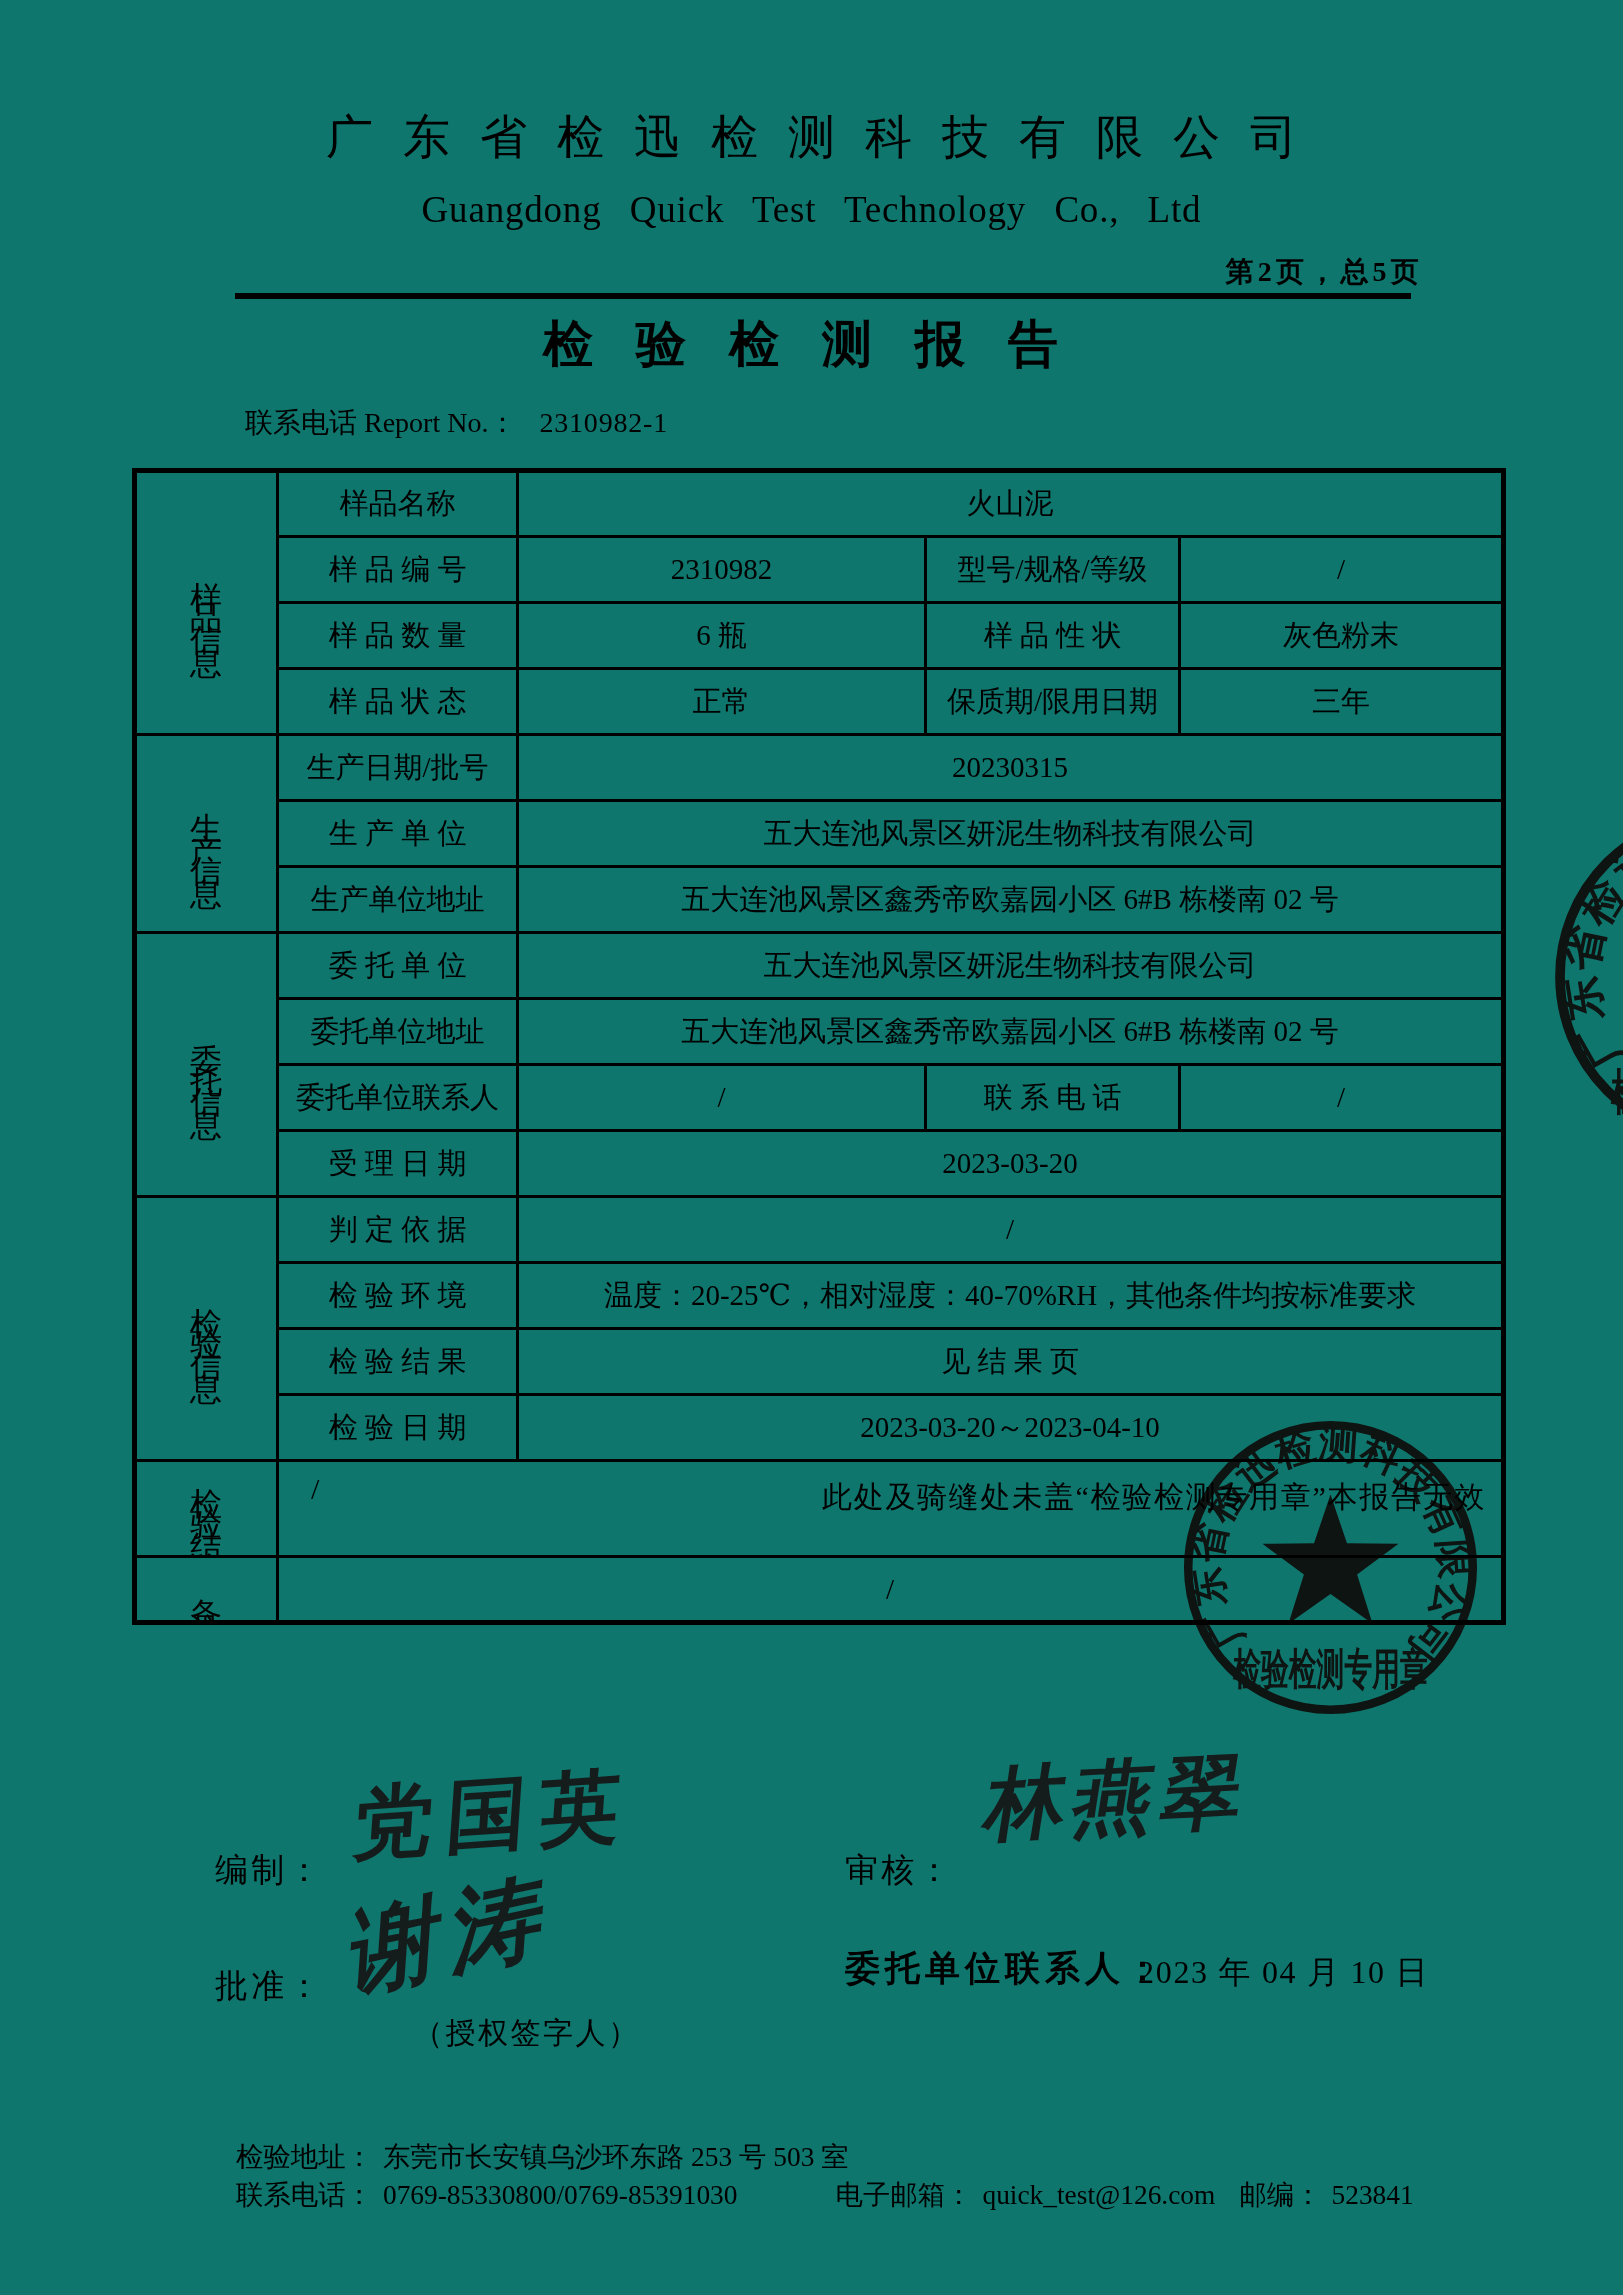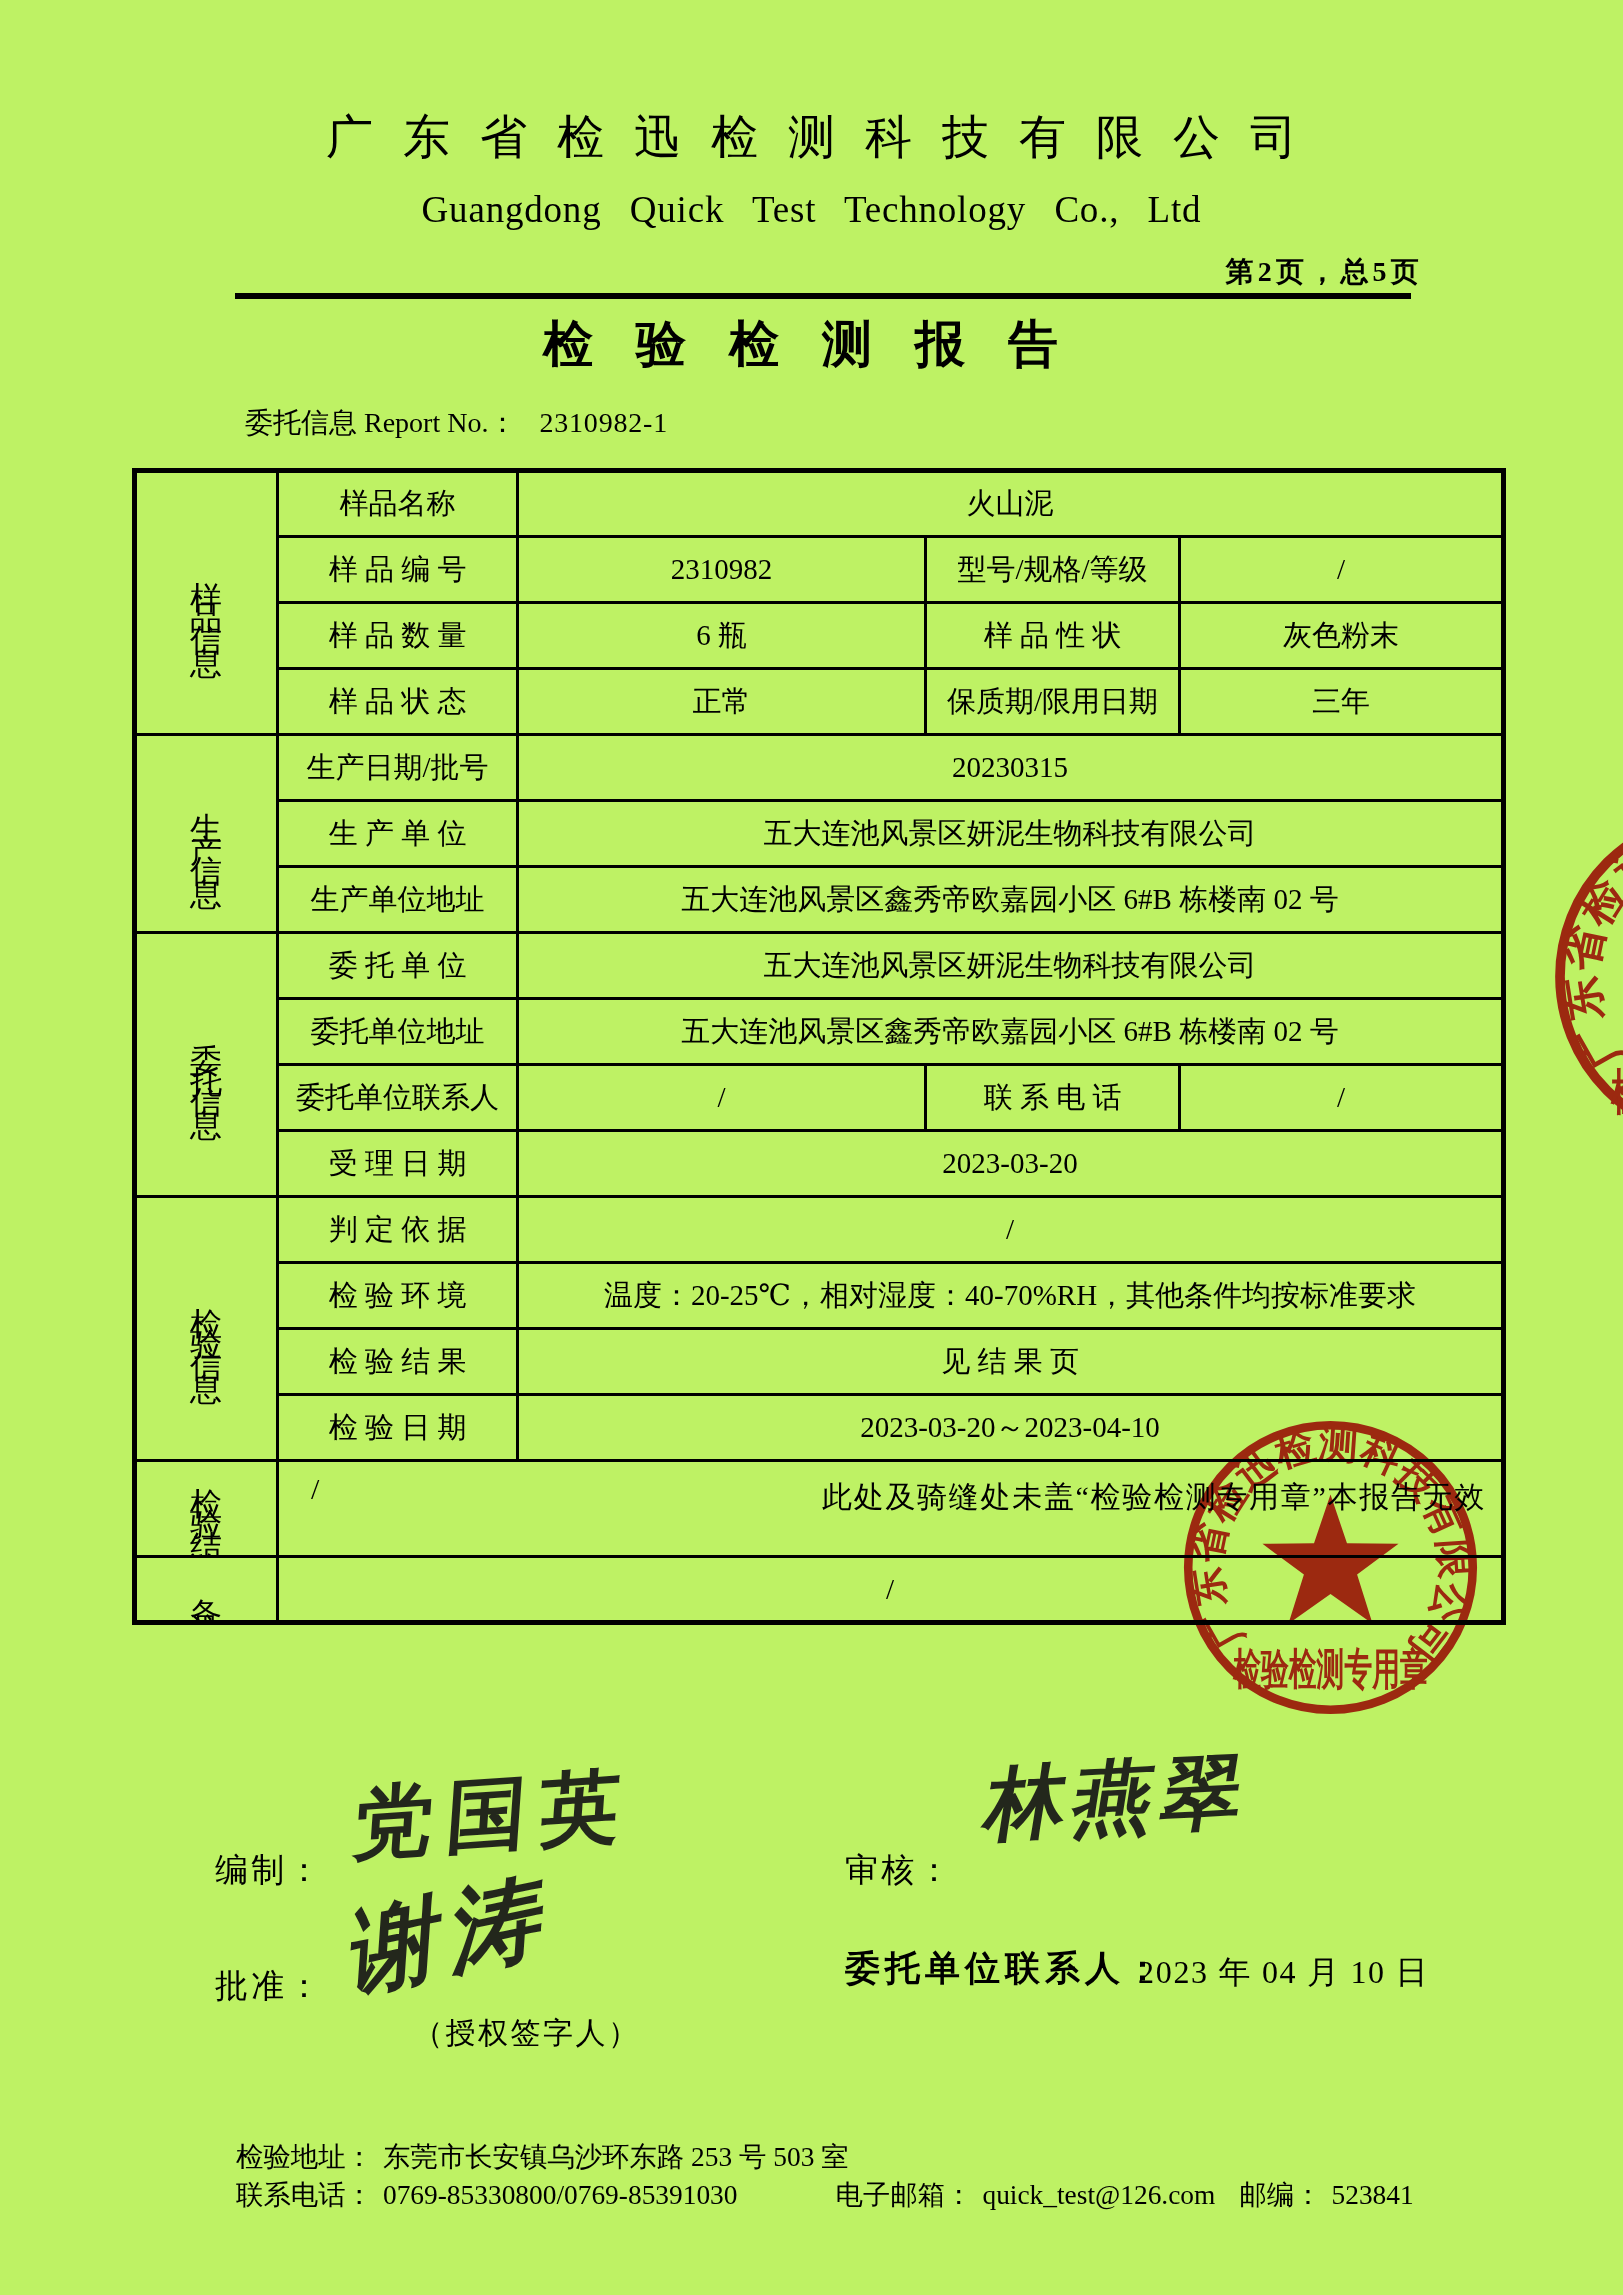--- a/index.html
+++ b/index.html
@@ -1,18 +1,18 @@
 <!DOCTYPE html>
 <html style="font-size:13.3px"><head>
 <meta charset="utf-8">
 <style>
   html,body { margin:0; padding:0; background:#888; }
   .page {
     position:relative; width:1623px; height:2295px; margin:0 auto;
-    background:#bef264; overflow:hidden; color:#000;
+    background:#0f766e; overflow:hidden; color:#000;
     font-family:"Liberation Serif","DejaVu Serif",serif;
   }
   
   .company-cn { position:absolute; top:106px; left:0; width:100%; text-align:center;
     font-size:47px; letter-spacing:30px; padding-left:30px; box-sizing:border-box; white-space:nowrap; }
   .company-en { position:absolute; top:188px; left:0; width:100%; text-align:center;
     font-size:37px; word-spacing:18.3px; letter-spacing:0.8px; }
   .page-info { position:absolute; top:253px; right:200px; font-size:28px; font-weight:bold; letter-spacing:4.2px; }
   .head-rule { position:absolute; top:293px; left:235px; width:1176px; height:5.8px; background:#000; }
   .doc-title { position:absolute; top:311px; left:0; width:100%; text-align:center;
@@ -62,21 +62,21 @@
 <body>
 
 <div class="page">
 
   <div class="company-cn">广东省检迅检测科技有限公司</div>
   <div class="company-en">Guangdong Quick Test Technology Co., Ltd</div>
   <div class="page-info">第2页，总5页</div>
   <div class="head-rule"></div>
   <div class="doc-title">检验检测报告</div>
   <div class="report-line">
-    <span>委托信息 Report No.：</span><span class="val">2310982-1</span>
+    <span>联系电话 Report No.：</span><span class="val">2310982-1</span>
   </div>
 
   <table class="report">
     <colgroup>
       <col style="width:143px">
         <col style="width:240px">
         <col style="width:408px">
         <col style="width:254px">
         <col style="width:324px">
     </colgroup>

